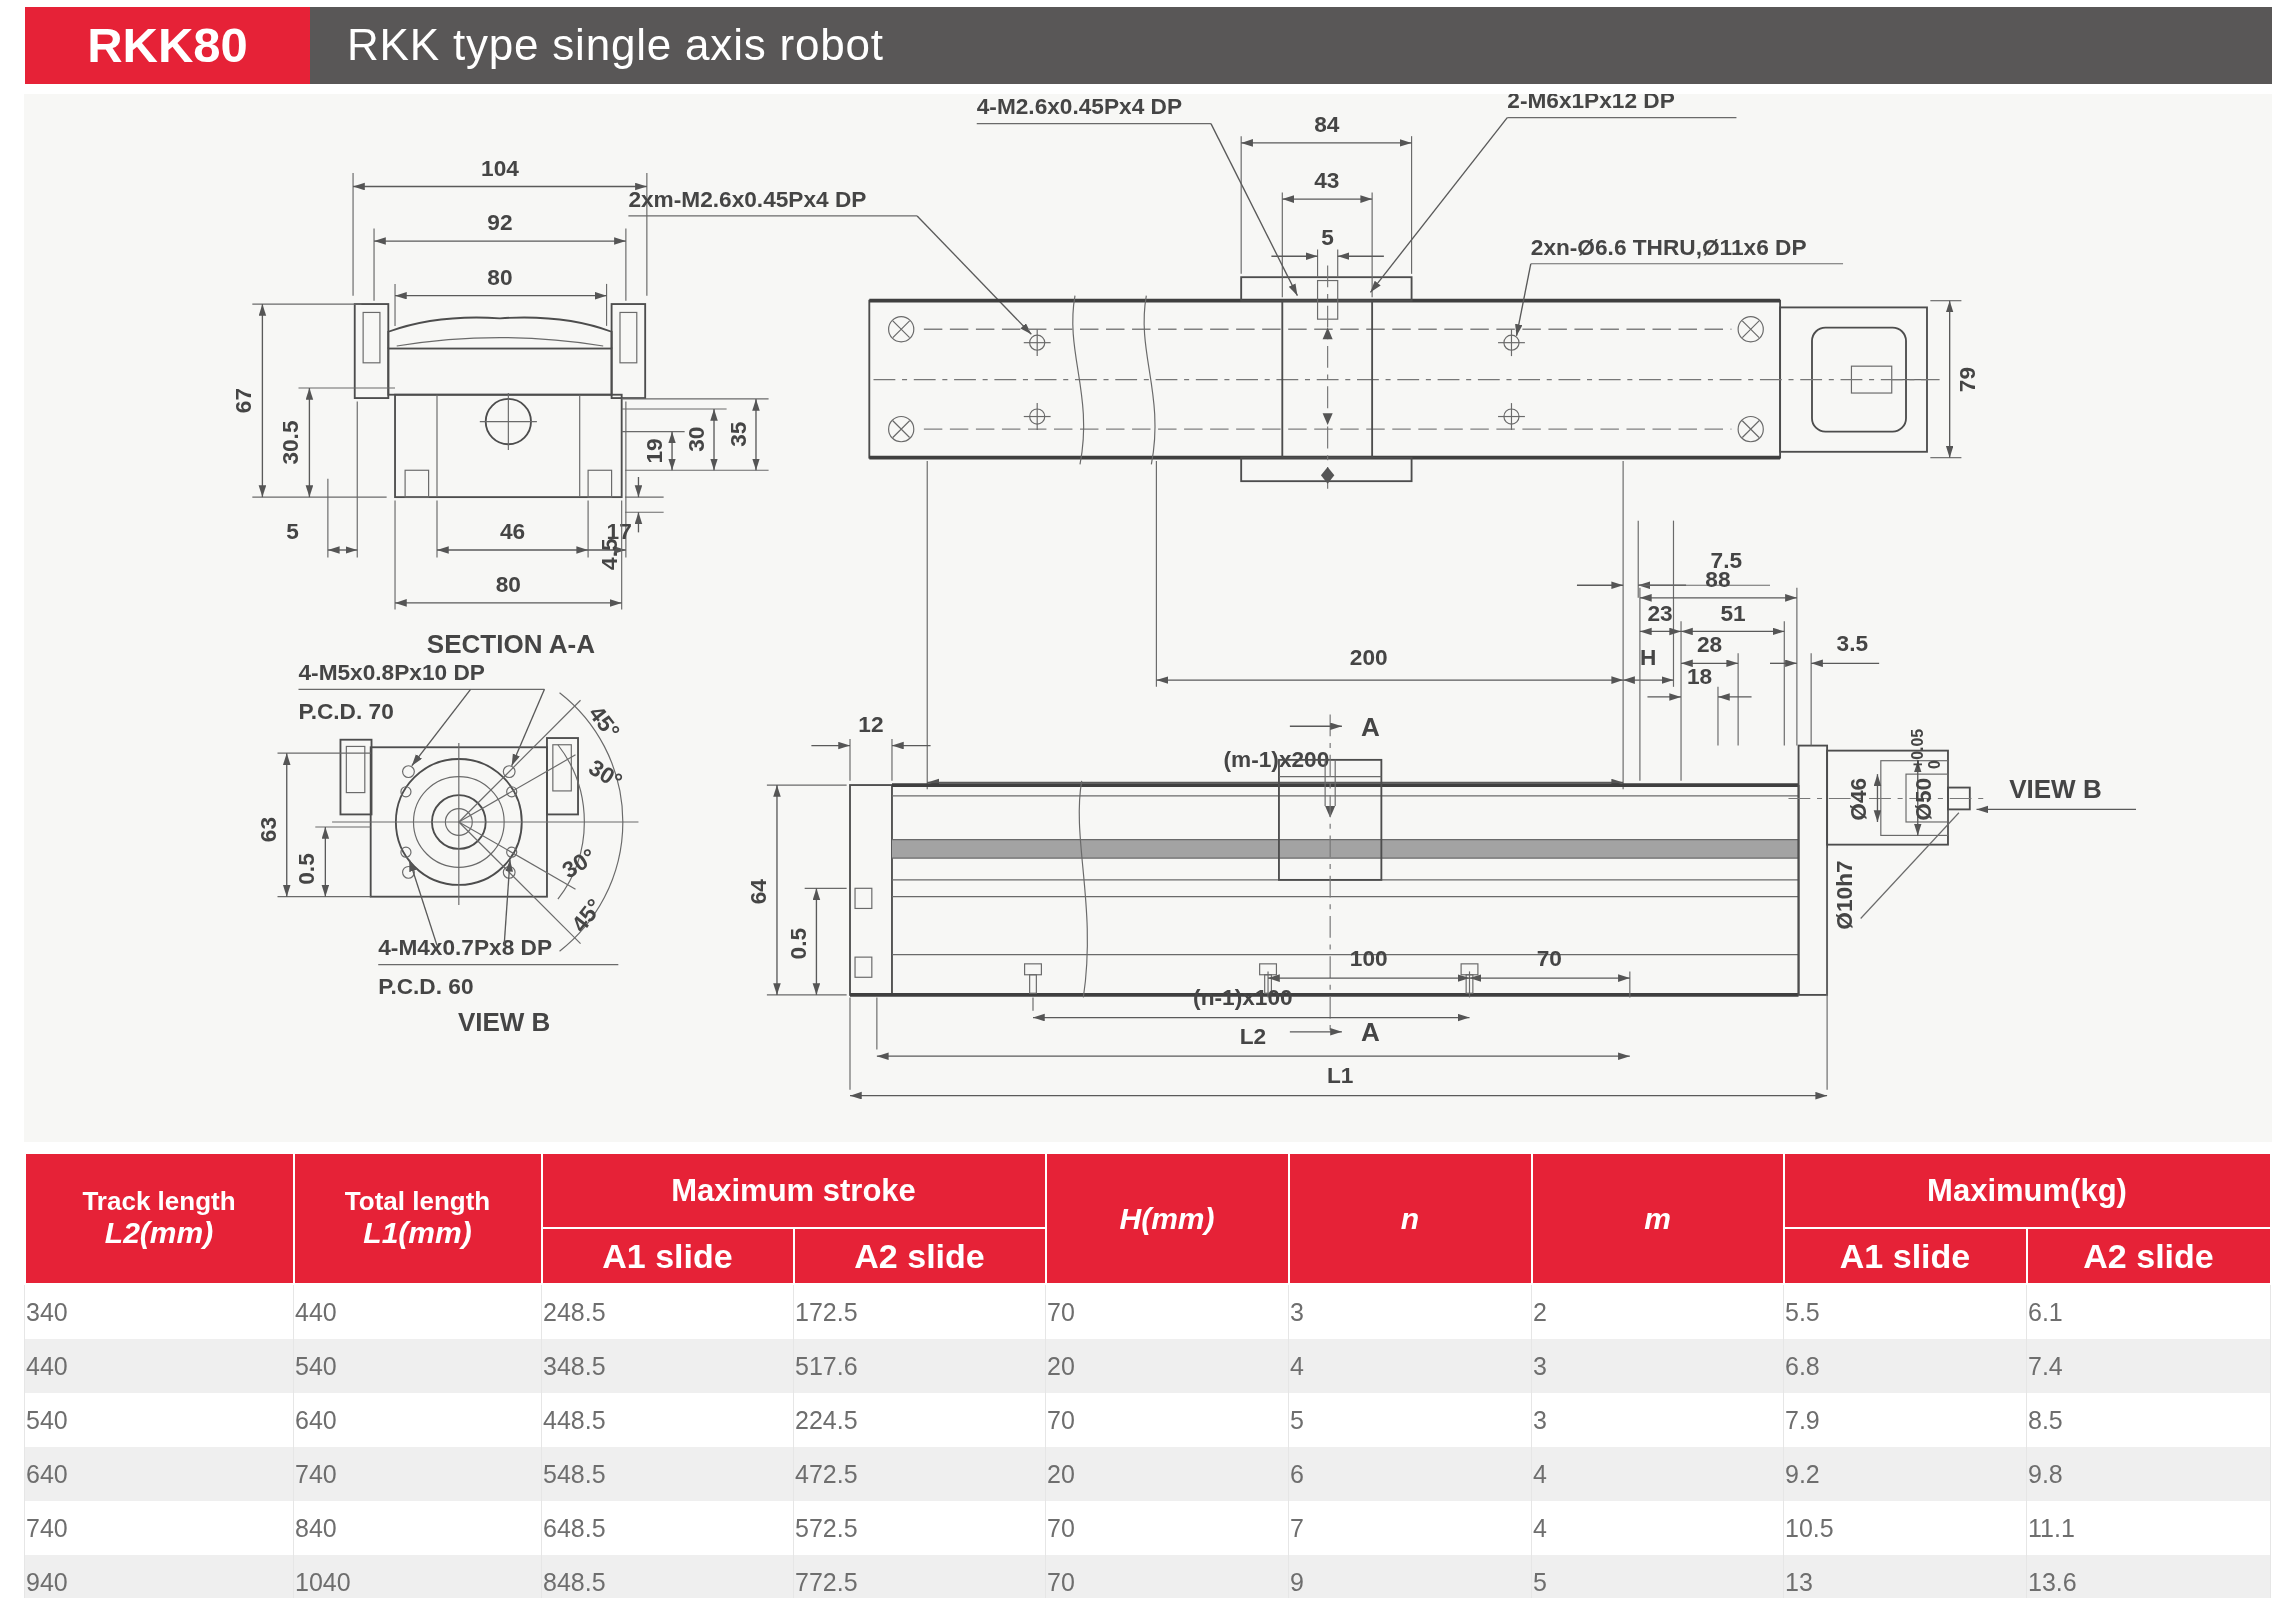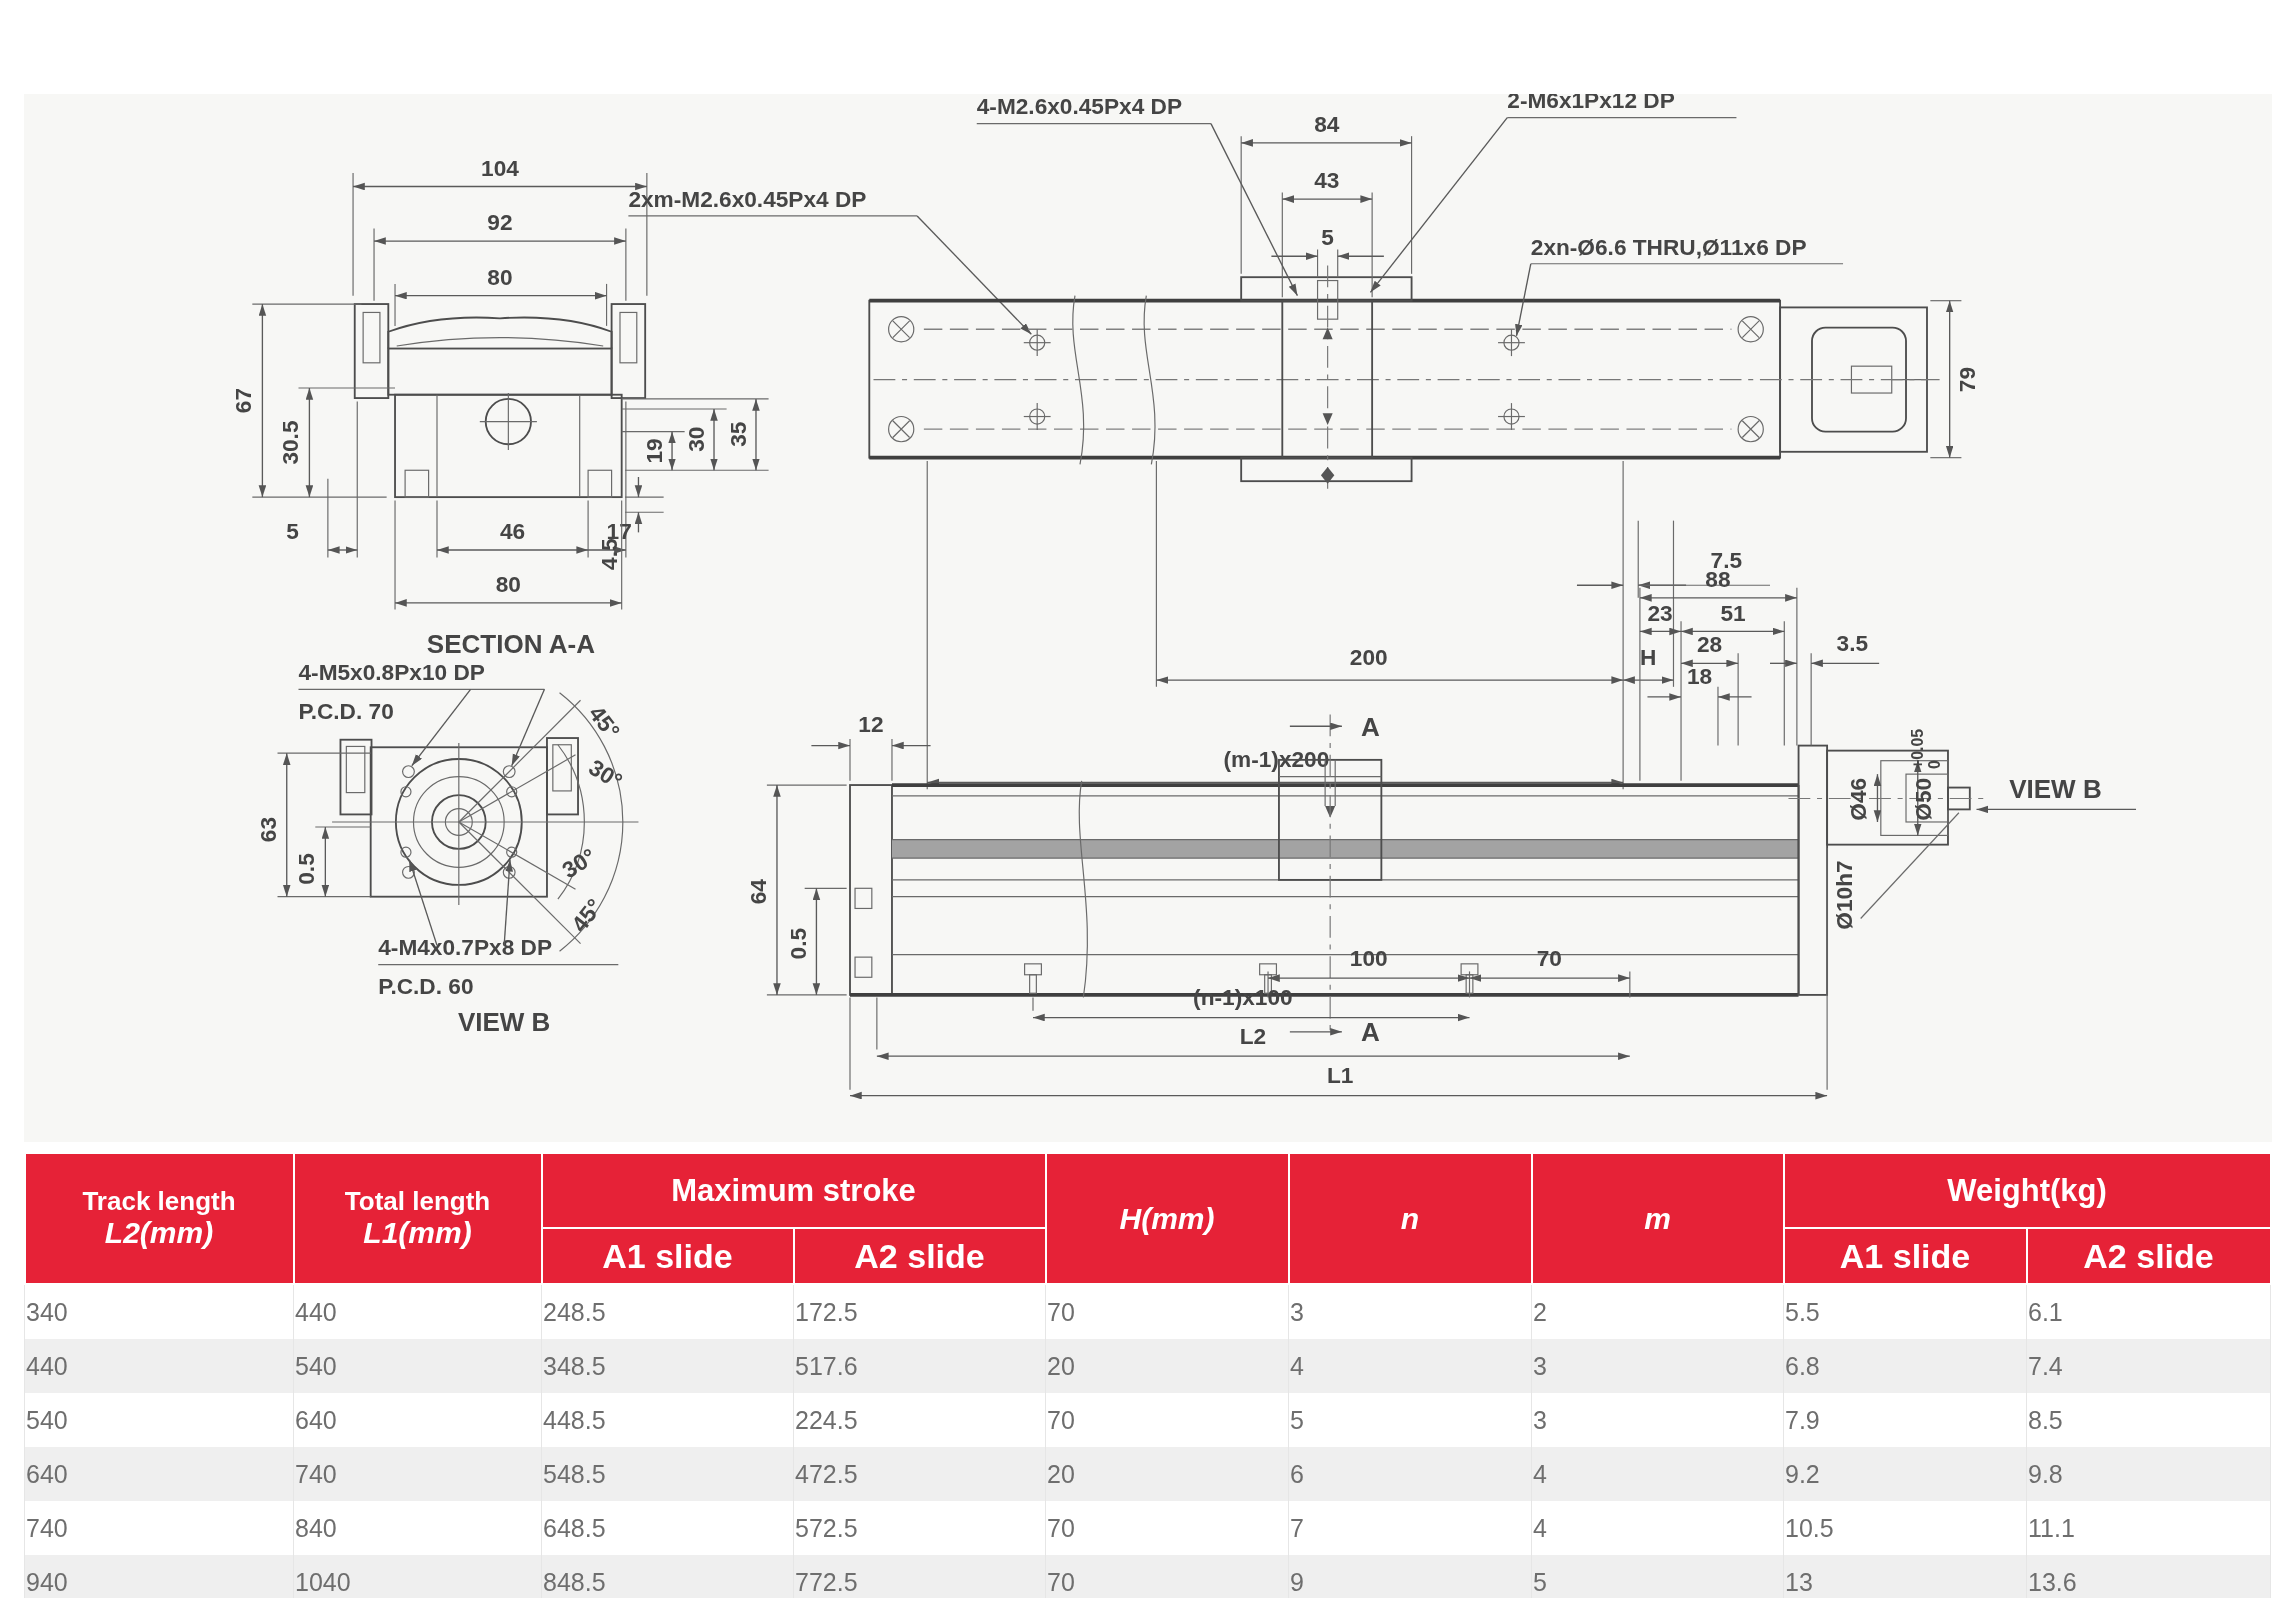--- a/index.html
+++ b/index.html
@@ -40,20 +40,24 @@
   tbody td{height:52px;text-align:left;font-size:25px;color:#6e6e6e;
     border-right:1.7px solid #e6e6e6;border-left:1.7px solid #e6e6e6;}
   tbody tr:nth-child(even){background:#efefef;}
   tbody tr:nth-child(odd){background:#fff;}
 </style>
 </head>
 <body>
 
 <div class="page">
 
+  <div class="hdr">
+    <div class="badge">RKK80</div>
+    <div class="bar">RKK type single axis robot</div>
+  </div>
 
   <div class="draw">
   <svg viewBox="28 112 2678 1248">
     <defs>
       <marker id="ar" orient="auto-start-reverse" markerUnits="userSpaceOnUse" markerWidth="16" markerHeight="12" refX="14" refY="4.5">
         <path d="M0,0 L14,4.5 L0,9 z" fill="#555"></path>
       </marker>
     </defs>
 
     <g>
@@ -426,21 +430,21 @@
             <div class="h-unit">L2(mm)</div>
           </th>
           <th rowspan="2">
             <div class="h-main">Total length</div>
             <div class="h-unit">L1(mm)</div>
           </th>
           <th colspan="2" class="h-big">Maximum stroke</th>
           <th rowspan="2" class="h-unit">H(mm)</th>
           <th rowspan="2" class="h-unit">n</th>
           <th rowspan="2" class="h-unit">m</th>
-          <th colspan="2" class="h-big">Weight(kg)</th>
+          <th colspan="2" class="h-big">Maximum(kg)</th>
         </tr>
         <tr class="r2">
           <th>A1 slide</th>
           <th>A2 slide</th>
           <th>A1 slide</th>
           <th>A2 slide</th>
         </tr>
       </thead>
       <tbody>
           <tr>

